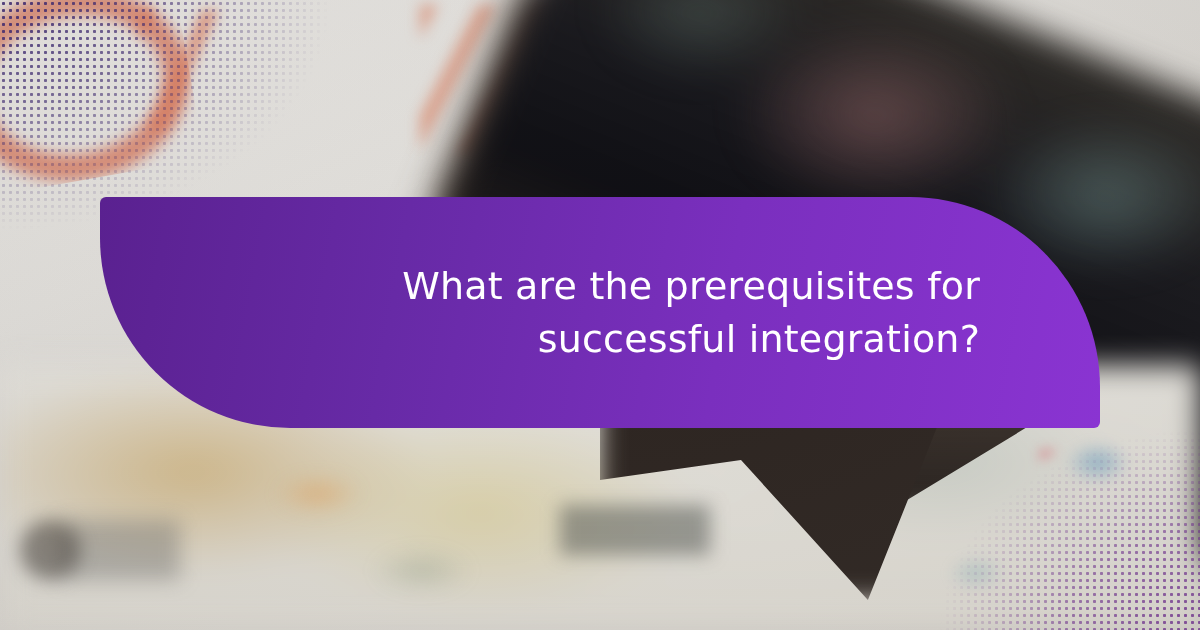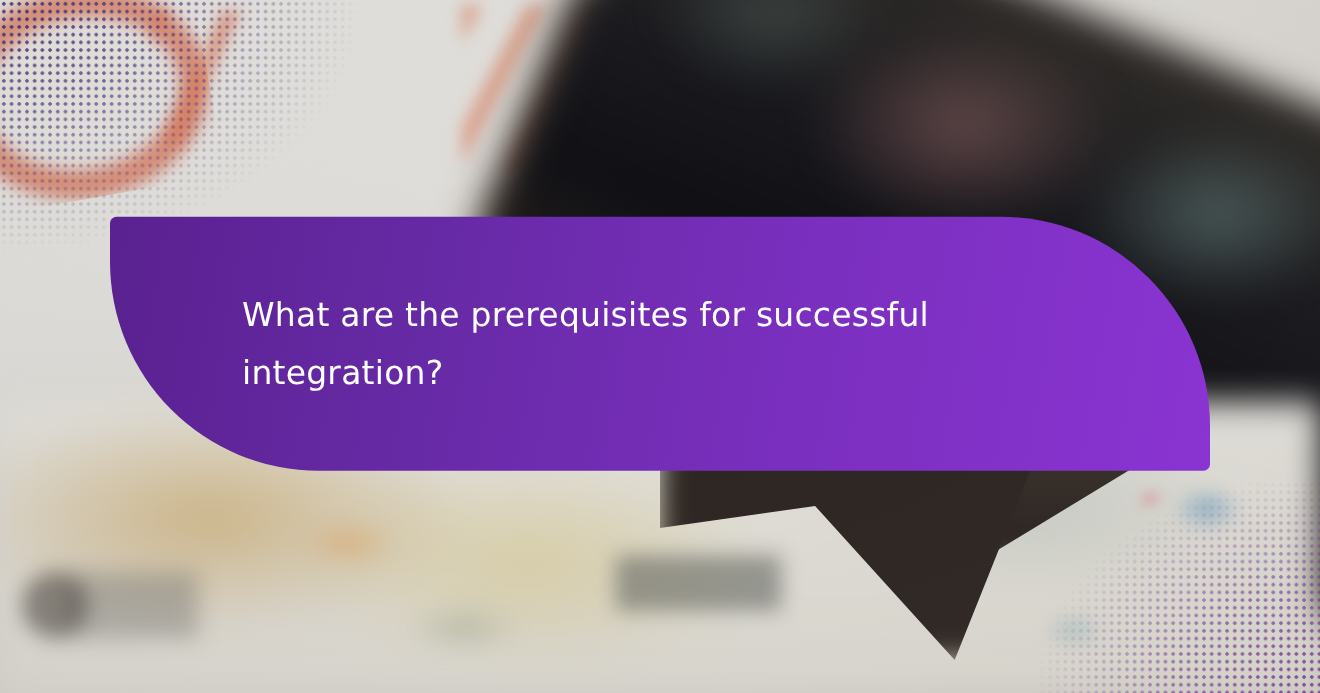--- a/index.html
+++ b/index.html
@@ -152,23 +152,23 @@
   
   #banner {
     position:absolute;
     left:100px; top:197px; width:1000px; height:231px;
     background:linear-gradient(100deg,#5a2190 0%,#672aa6 30%,#7a2fbe 62%,#8a34d2 100%);
     border-radius:6px 190px 6px 190px;
     display:flex; align-items:center; justify-content:center;
   }
   #banner-title {
     width:800px;
-    text-align:left;
+    text-align:right;
     color:#ffffff;
-    font-size:30px;
+    font-size:38px;
     line-height:53px;
     font-weight:400;
     letter-spacing:.2px;
     padding:0 20px;
   }
 </style>
 </head>
 <body>
 
 <div id="bg-photo">

